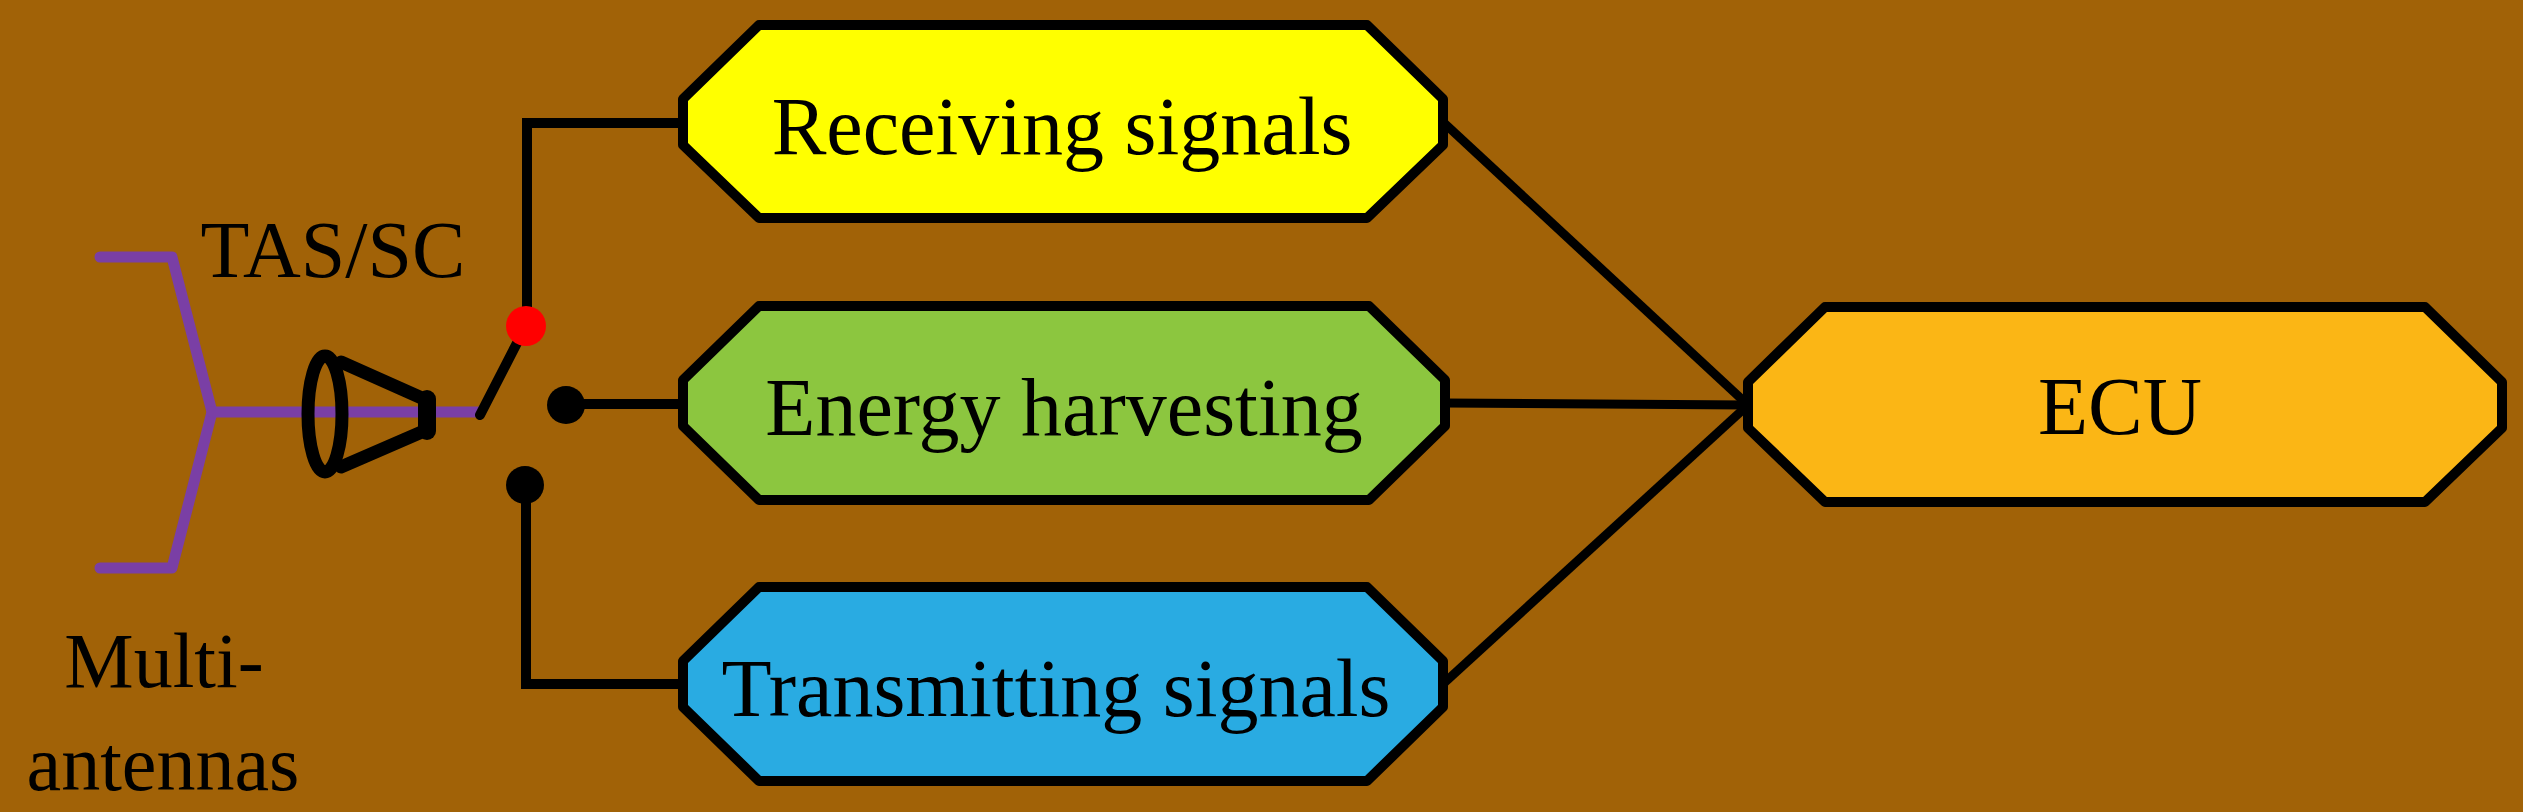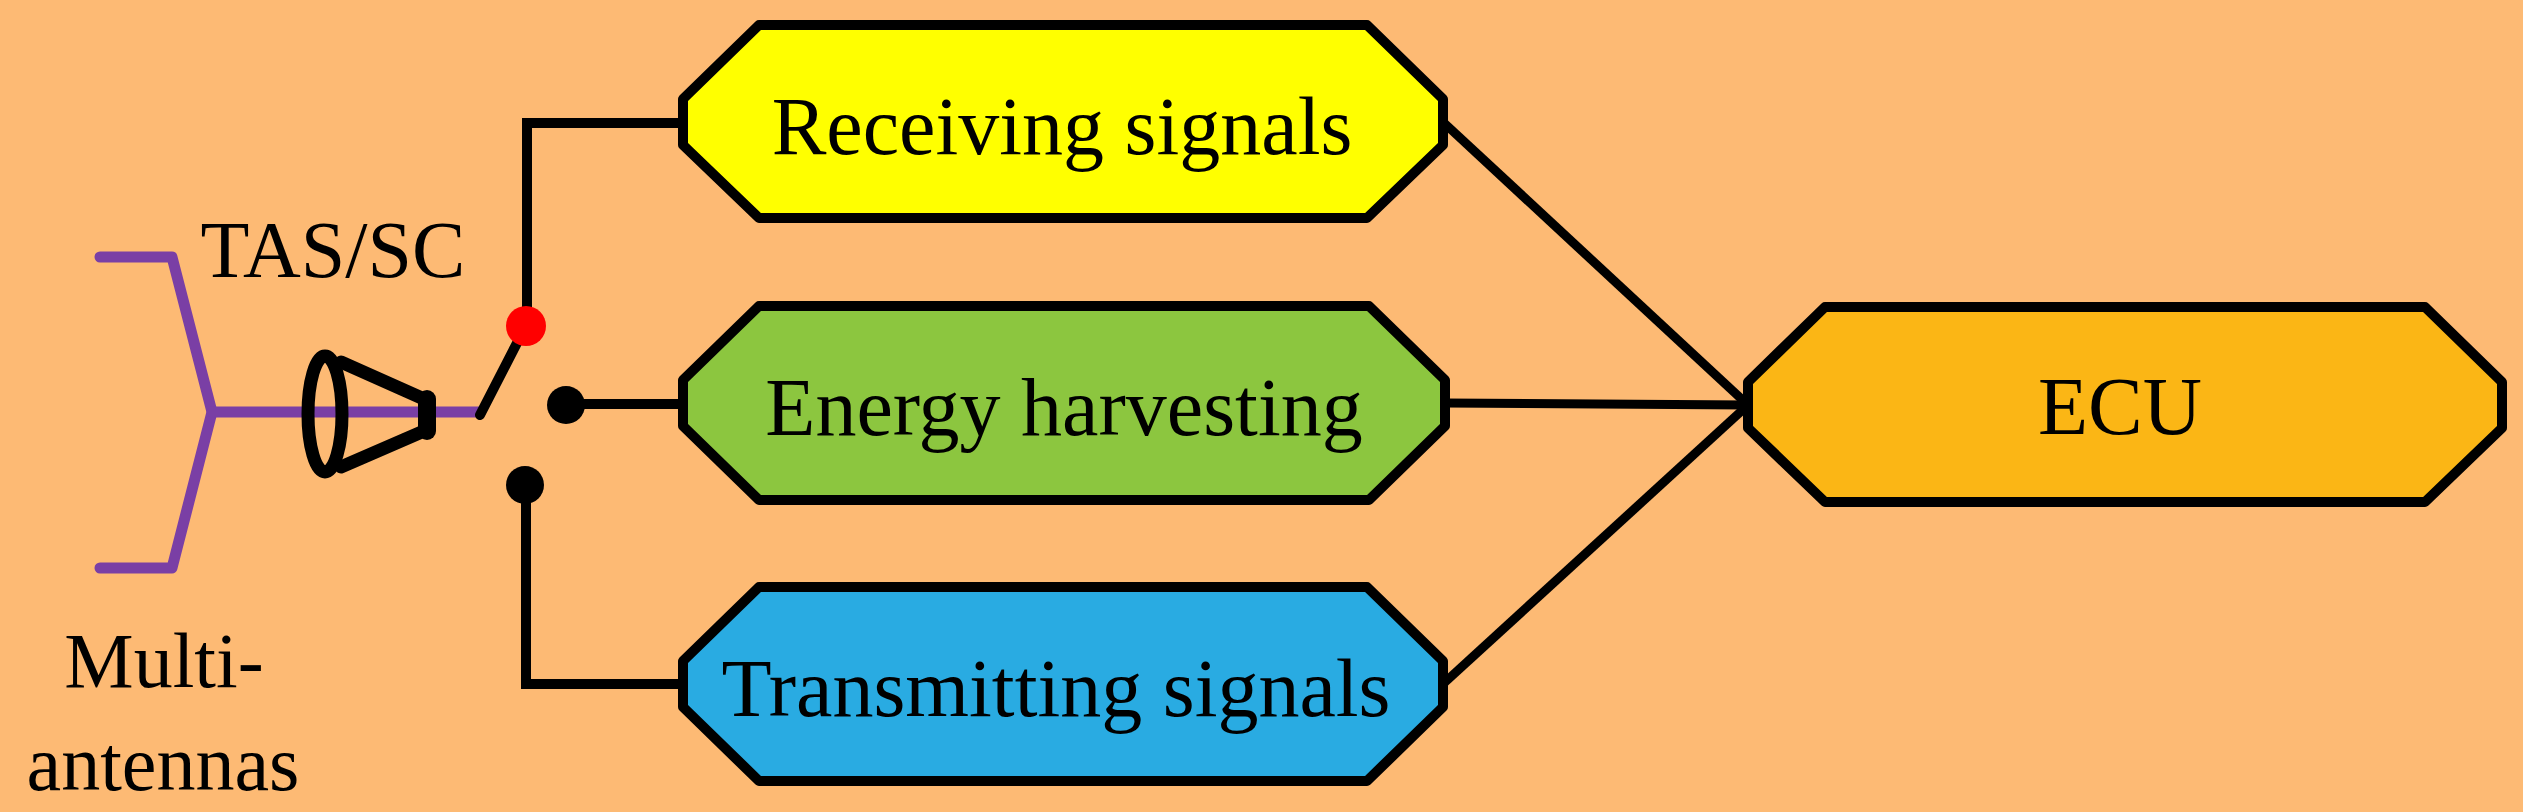--- a/index.html
+++ b/index.html
@@ -4,21 +4,21 @@
 <style>
   html, body {
     margin: 0;
     padding: 0;
     background: #ffffff;
   }
   .stage {
     position: relative;
     width: 2523px;
     height: 812px;
-    background: #fdba74;
+    background: #a16207;
     overflow: hidden;
     font-family: "Liberation Serif", "DejaVu Serif", serif;
   }
   .stage svg {
     display: block;
     width: 2523px;
     height: 812px;
   }
   .box-label {
     font-family: "Liberation Serif", "DejaVu Serif", serif;

